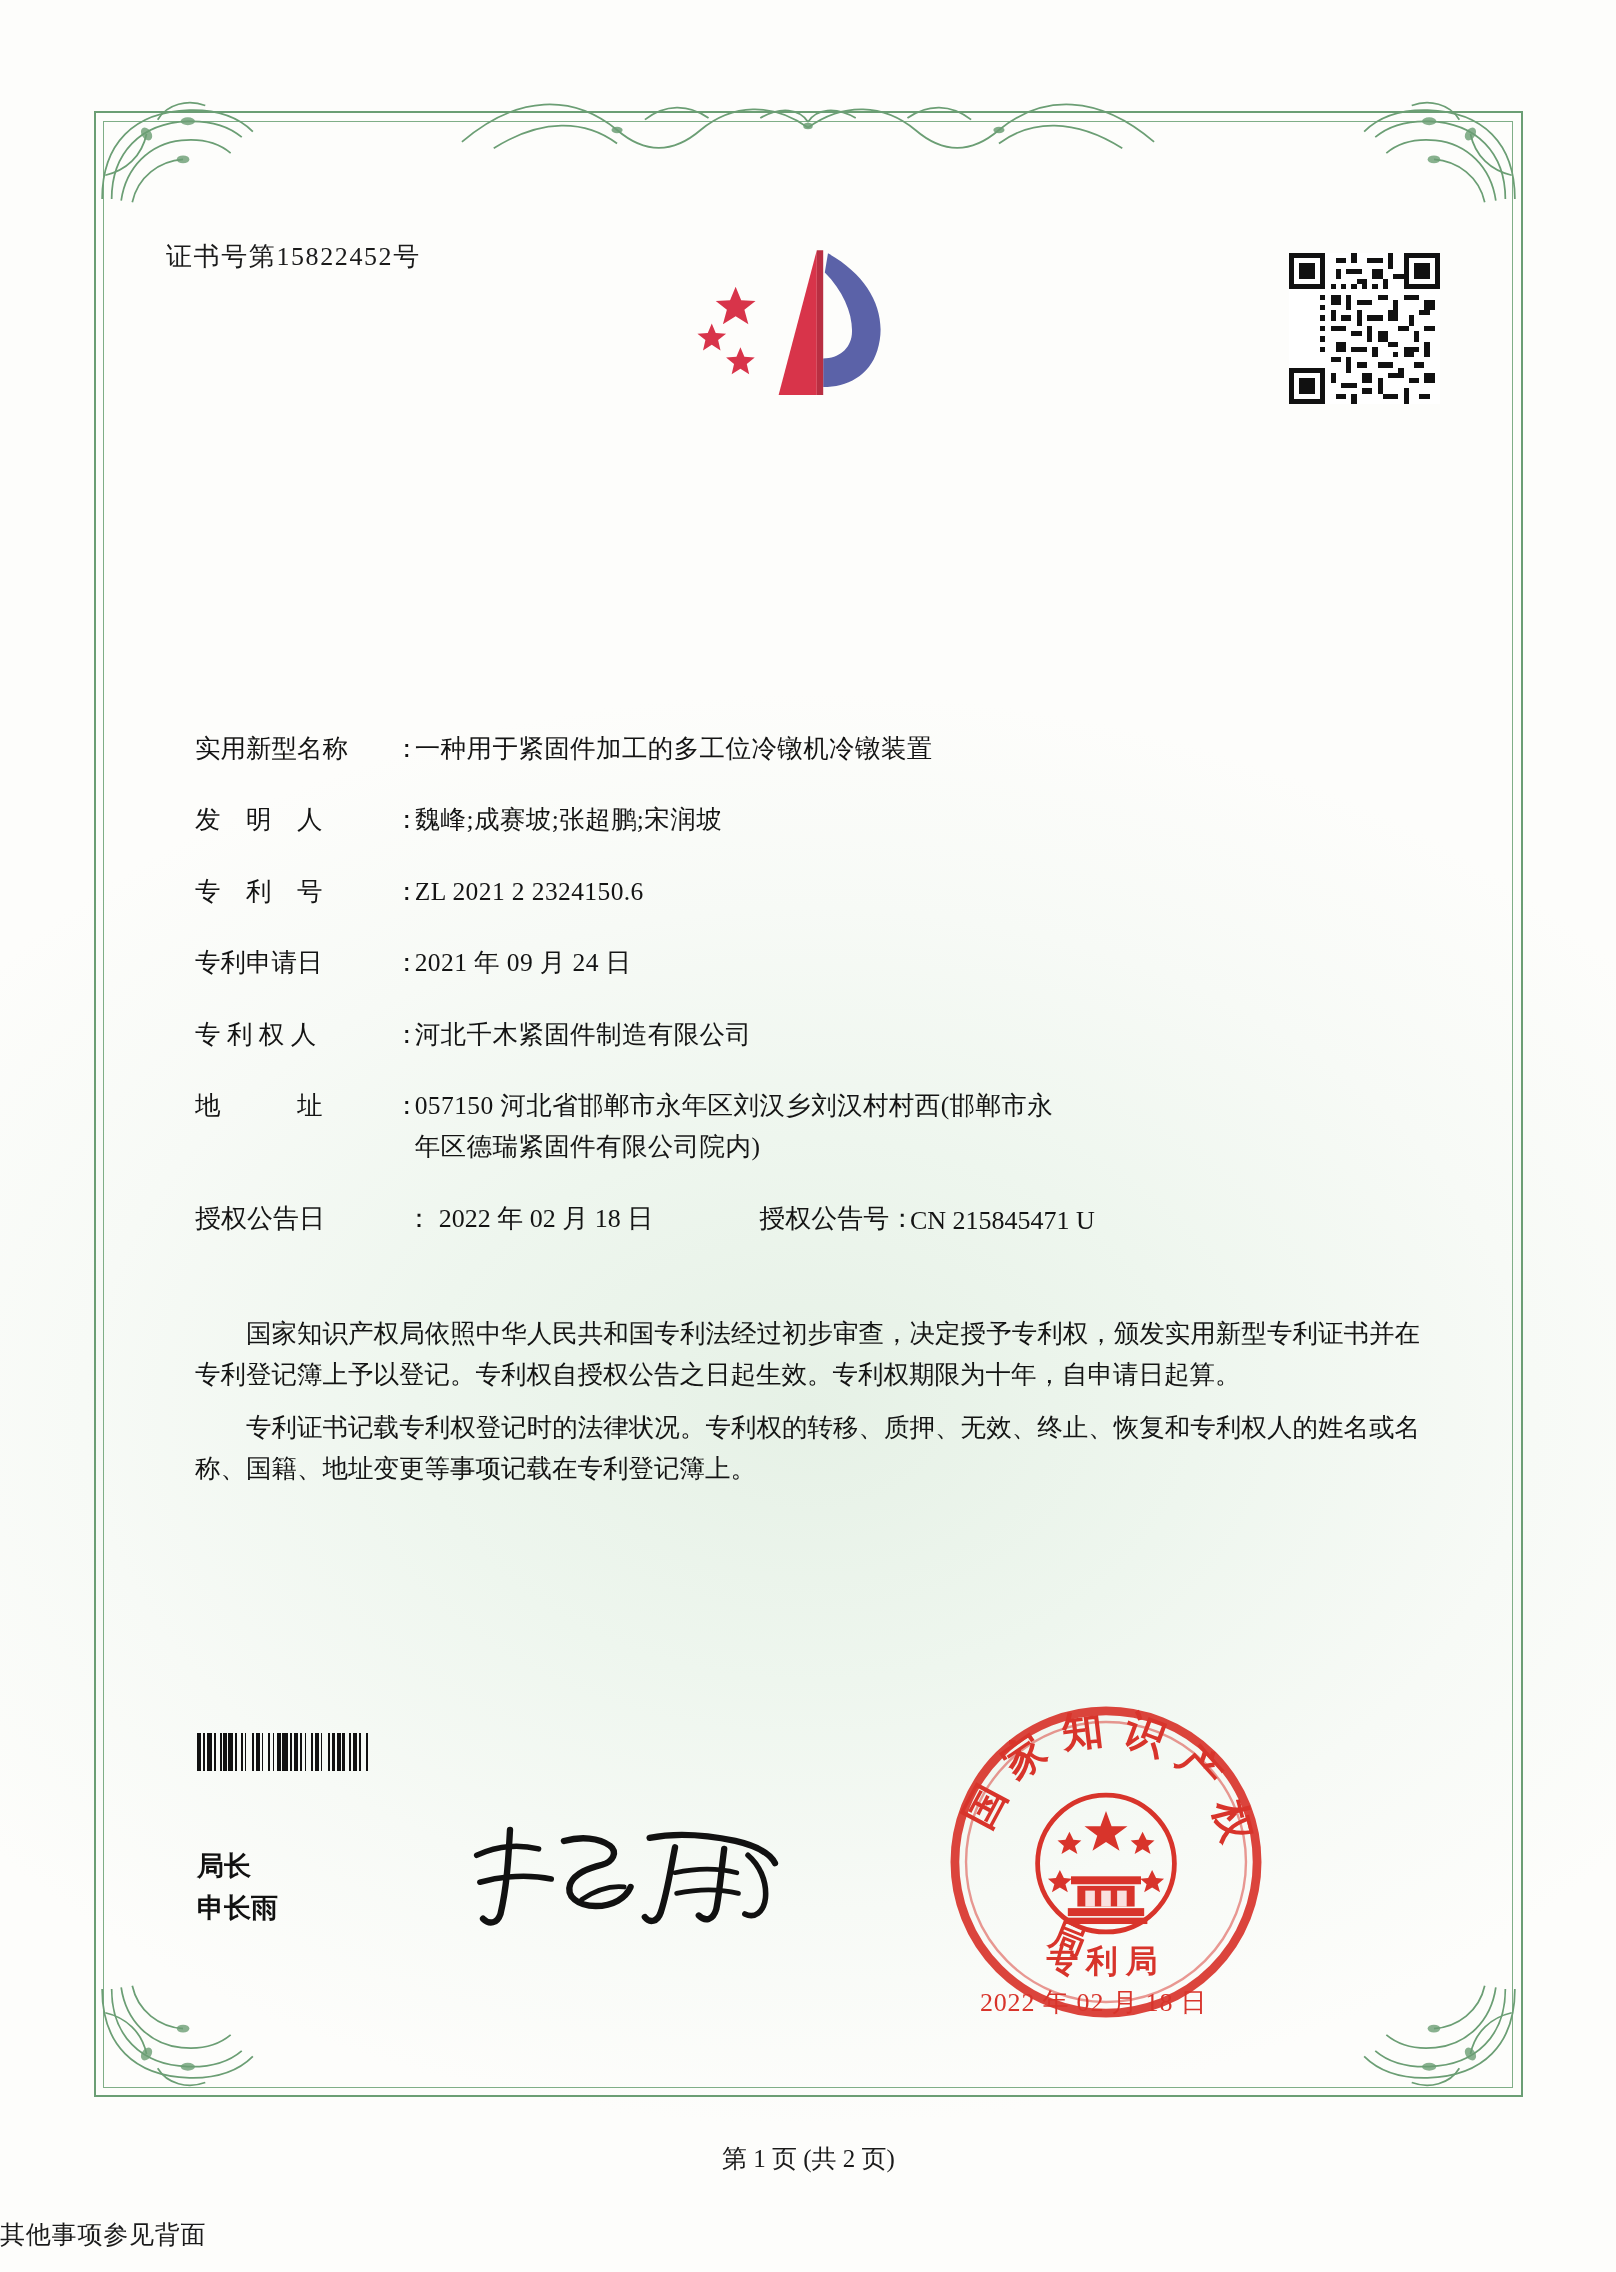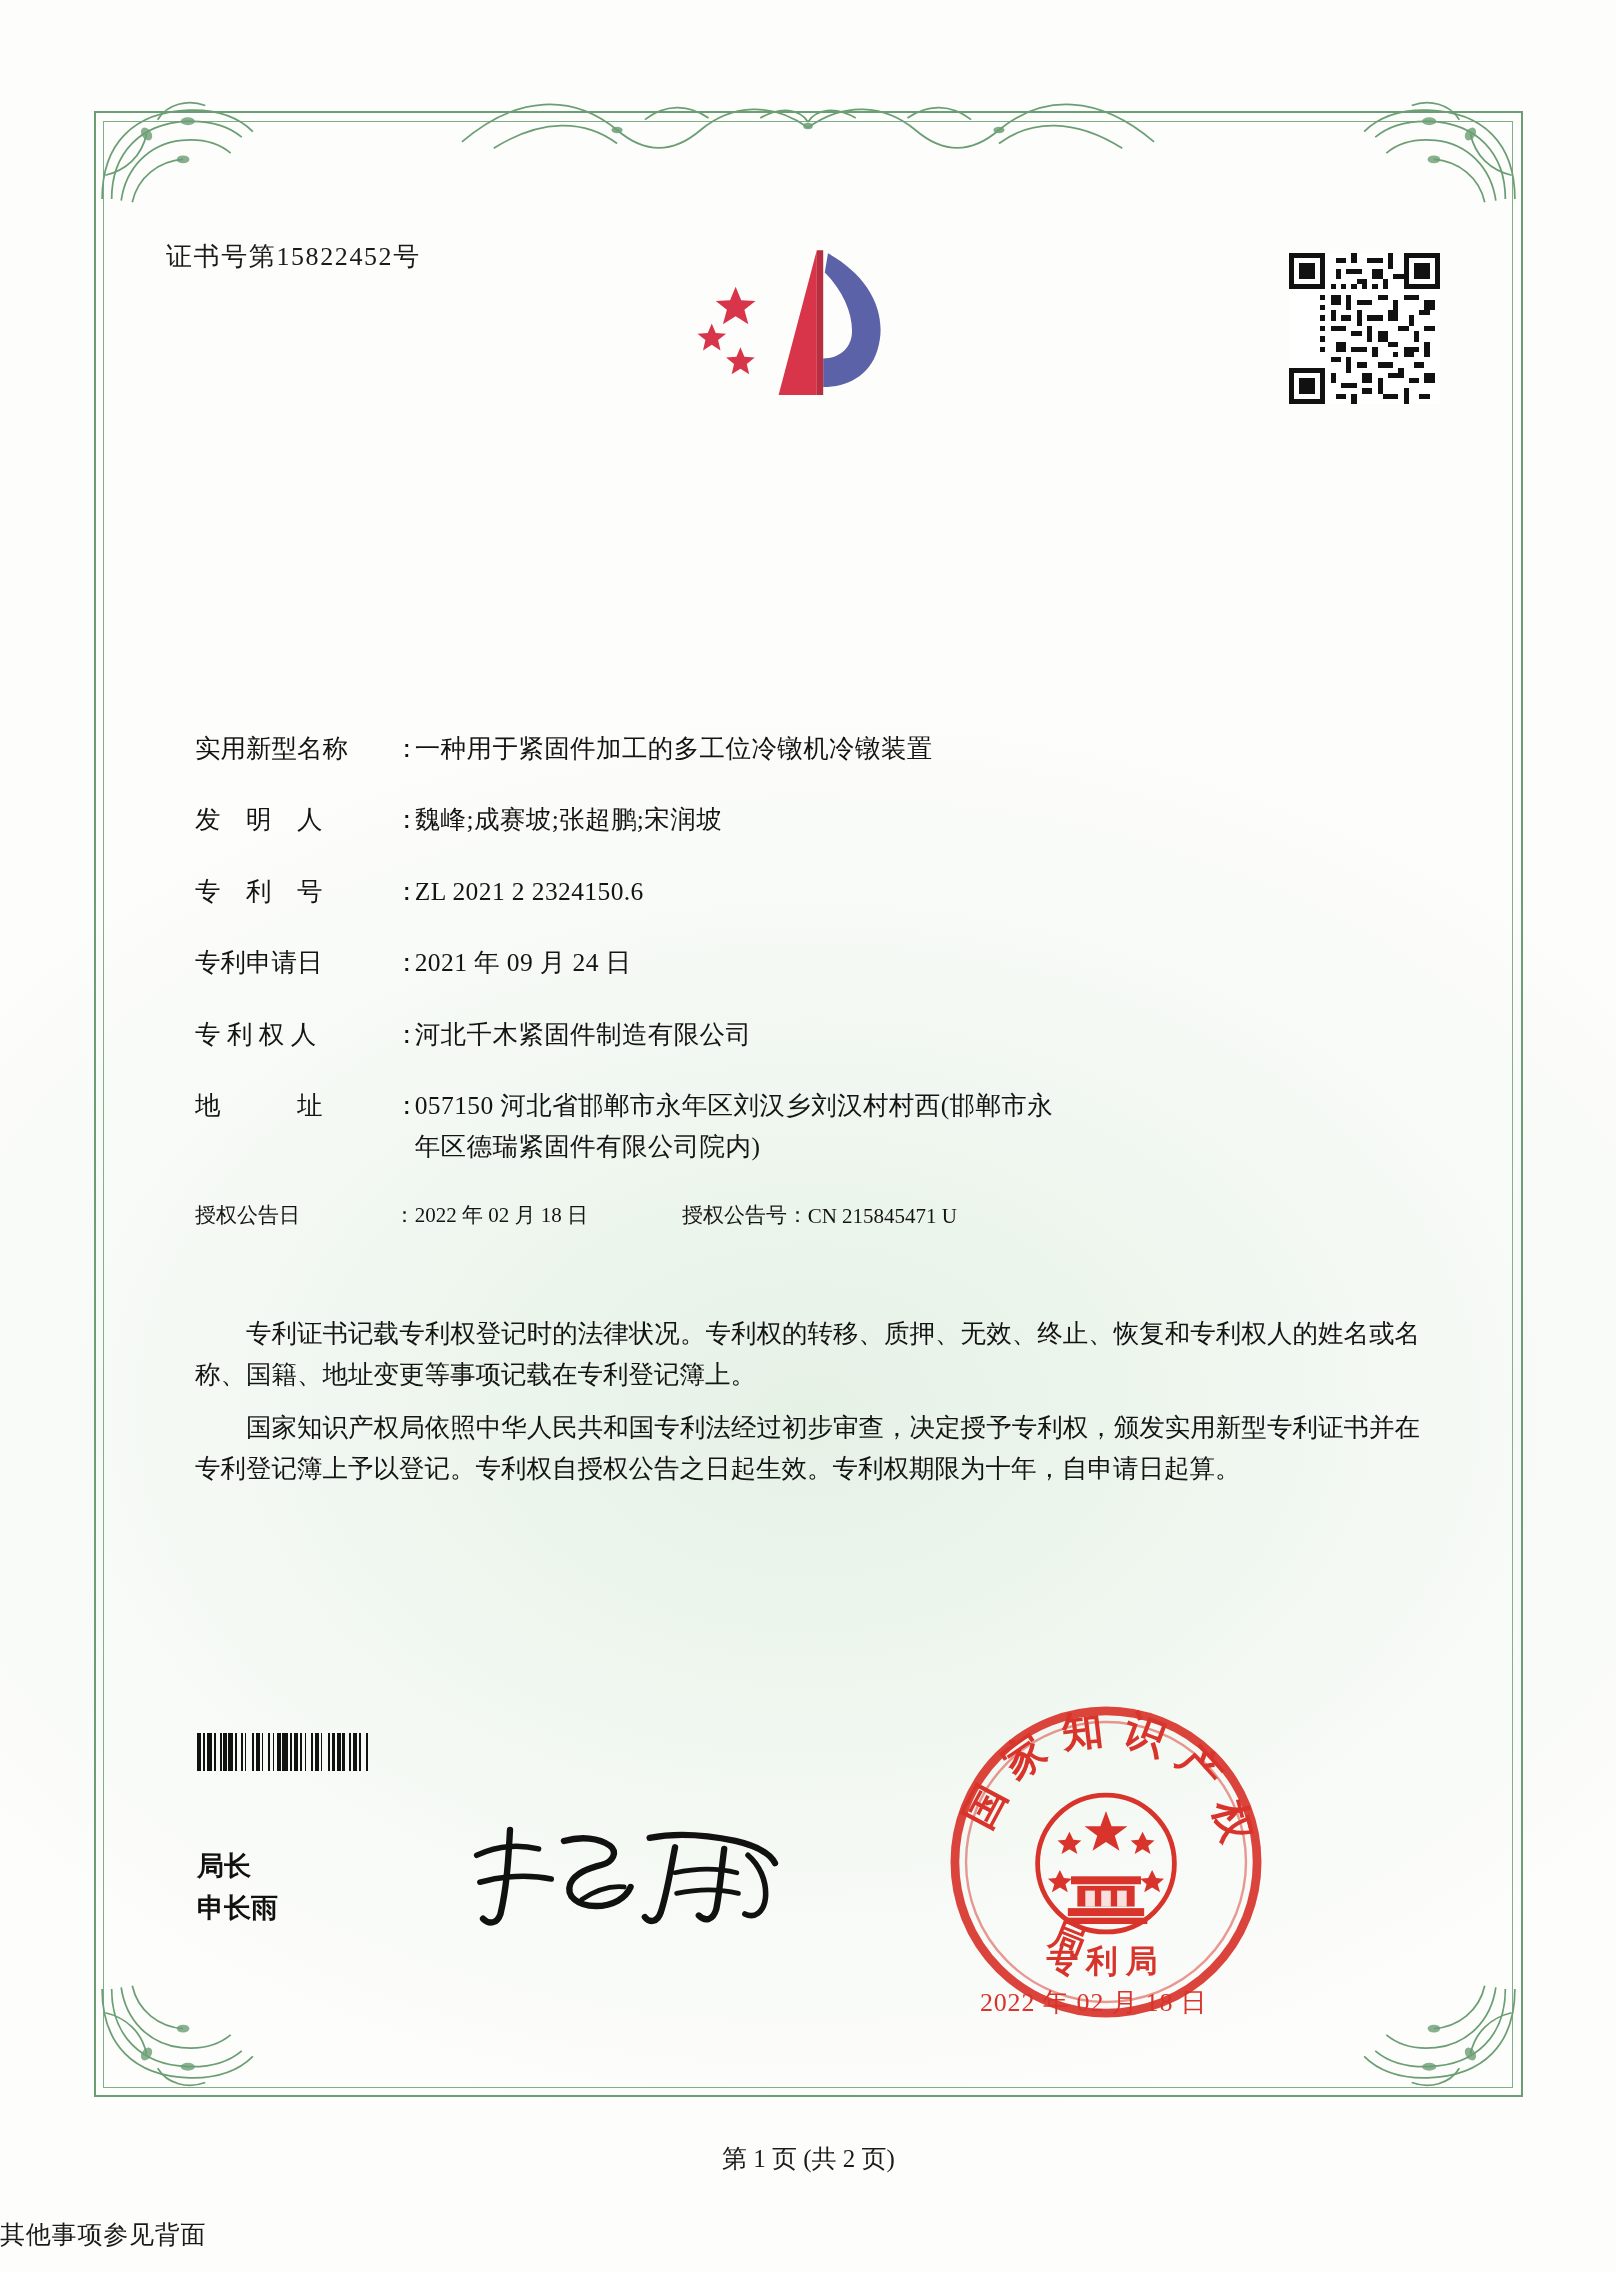--- a/index.html
+++ b/index.html
@@ -145,22 +145,23 @@
   }
   .field-value .wrap2 {
     display: block;
     margin-top: 6.4px;
   }
 
   .row-inline {
     display: flex;
     align-items: flex-start;
     margin-bottom: 32px;
-    font-size: 21px;
+    font-size: 26px;
     color: #141414;
+    gap: 12px;
   }
   .row-inline .seg-label { width: 199px; flex: 0 0 199px; white-space: pre; }
   .row-inline .seg-colon { width: 20.7px; flex: 0 0 auto; }
   .row-inline .seg-value { flex: 0 0 auto; }
   .row-inline .seg2 {
     margin-left: 94px;
     display: flex;
     align-items: flex-end;
   }
   .row-inline .seg2-label { white-space: pre; }
@@ -518,22 +519,22 @@
       <span class="seg2">
         <span class="seg2-label">授权公告号</span>
         <span class="seg-colon">：</span>
         <span class="seg-value">CN 215845471 U</span>
       </span>
     </div>
 
   </div>
 
   <div class="paragraphs">
+    <p>国家知识产权局依照中华人民共和国专利法经过初步审查，决定授予专利权，颁发实用新型专利证书并在专利登记簿上予以登记。专利权自授权公告之日起生效。专利权期限为十年，自申请日起算。</p>
     <p>专利证书记载专利权登记时的法律状况。专利权的转移、质押、无效、终止、恢复和专利权人的姓名或名称、国籍、地址变更等事项记载在专利登记簿上。</p>
-    <p>国家知识产权局依照中华人民共和国专利法经过初步审查，决定授予专利权，颁发实用新型专利证书并在专利登记簿上予以登记。专利权自授权公告之日起生效。专利权期限为十年，自申请日起算。</p>
   </div>
 
   <div class="barcode" id="barcode">
       <i style="width: 4px; background: rgb(17, 17, 17);"></i>
       <i style="width: 1.6px; background: transparent;"></i>
       <i style="width: 2.4px; background: rgb(17, 17, 17);"></i>
       <i style="width: 1.6px; background: transparent;"></i>
       <i style="width: 5.6px; background: rgb(17, 17, 17);"></i>
       <i style="width: 1.6px; background: transparent;"></i>
       <i style="width: 2.4px; background: rgb(17, 17, 17);"></i>

